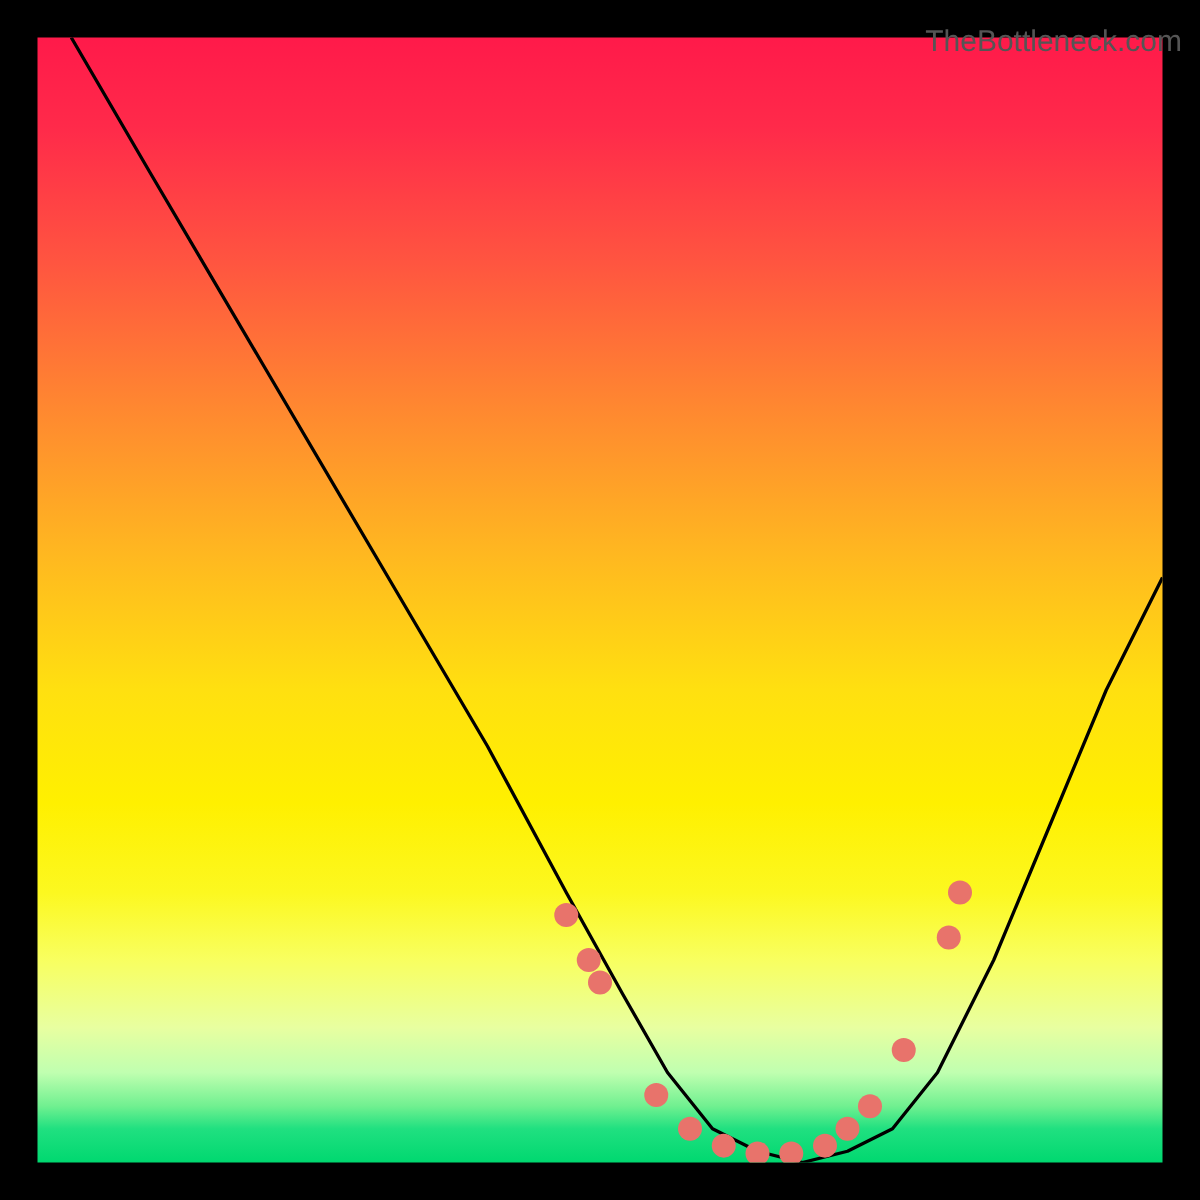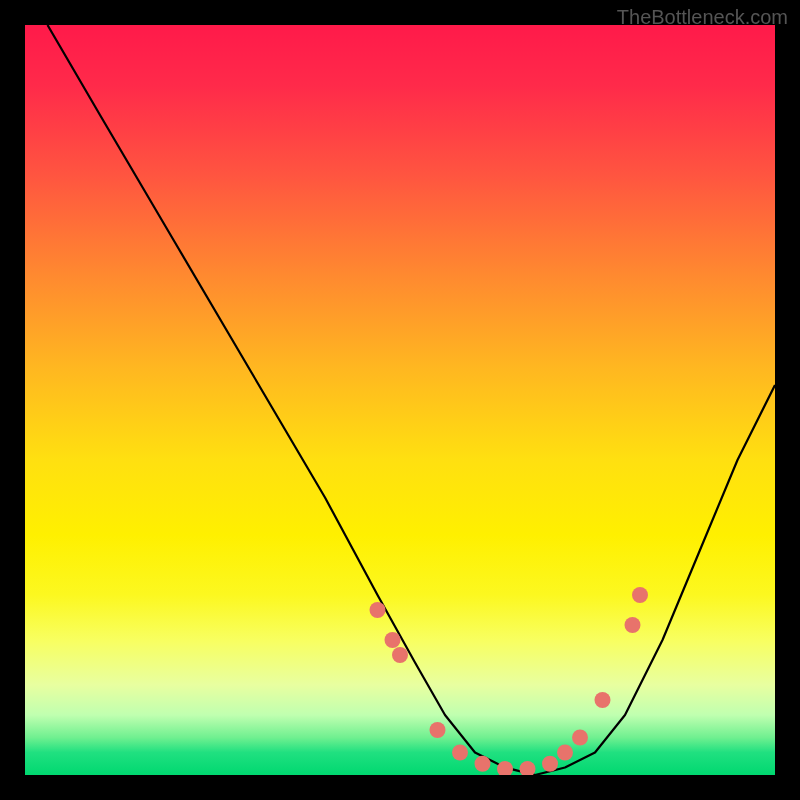--- a/index.html
+++ b/index.html
@@ -6,21 +6,21 @@
   body {
     width: 800px;
     height: 800px;
     background: #000;
     position: relative;
     overflow: hidden;
     font-family: Arial, sans-serif;
   }
   .watermark {
     position: absolute;
-    top: 6px;
+    top: 17px;
     right: 12px;
     color: #555;
     font-size: 20px;
     font-weight: 500;
     z-index: 10;
   }
   .plot-area {
     position: absolute;
     left: 25px;
     top: 25px;

